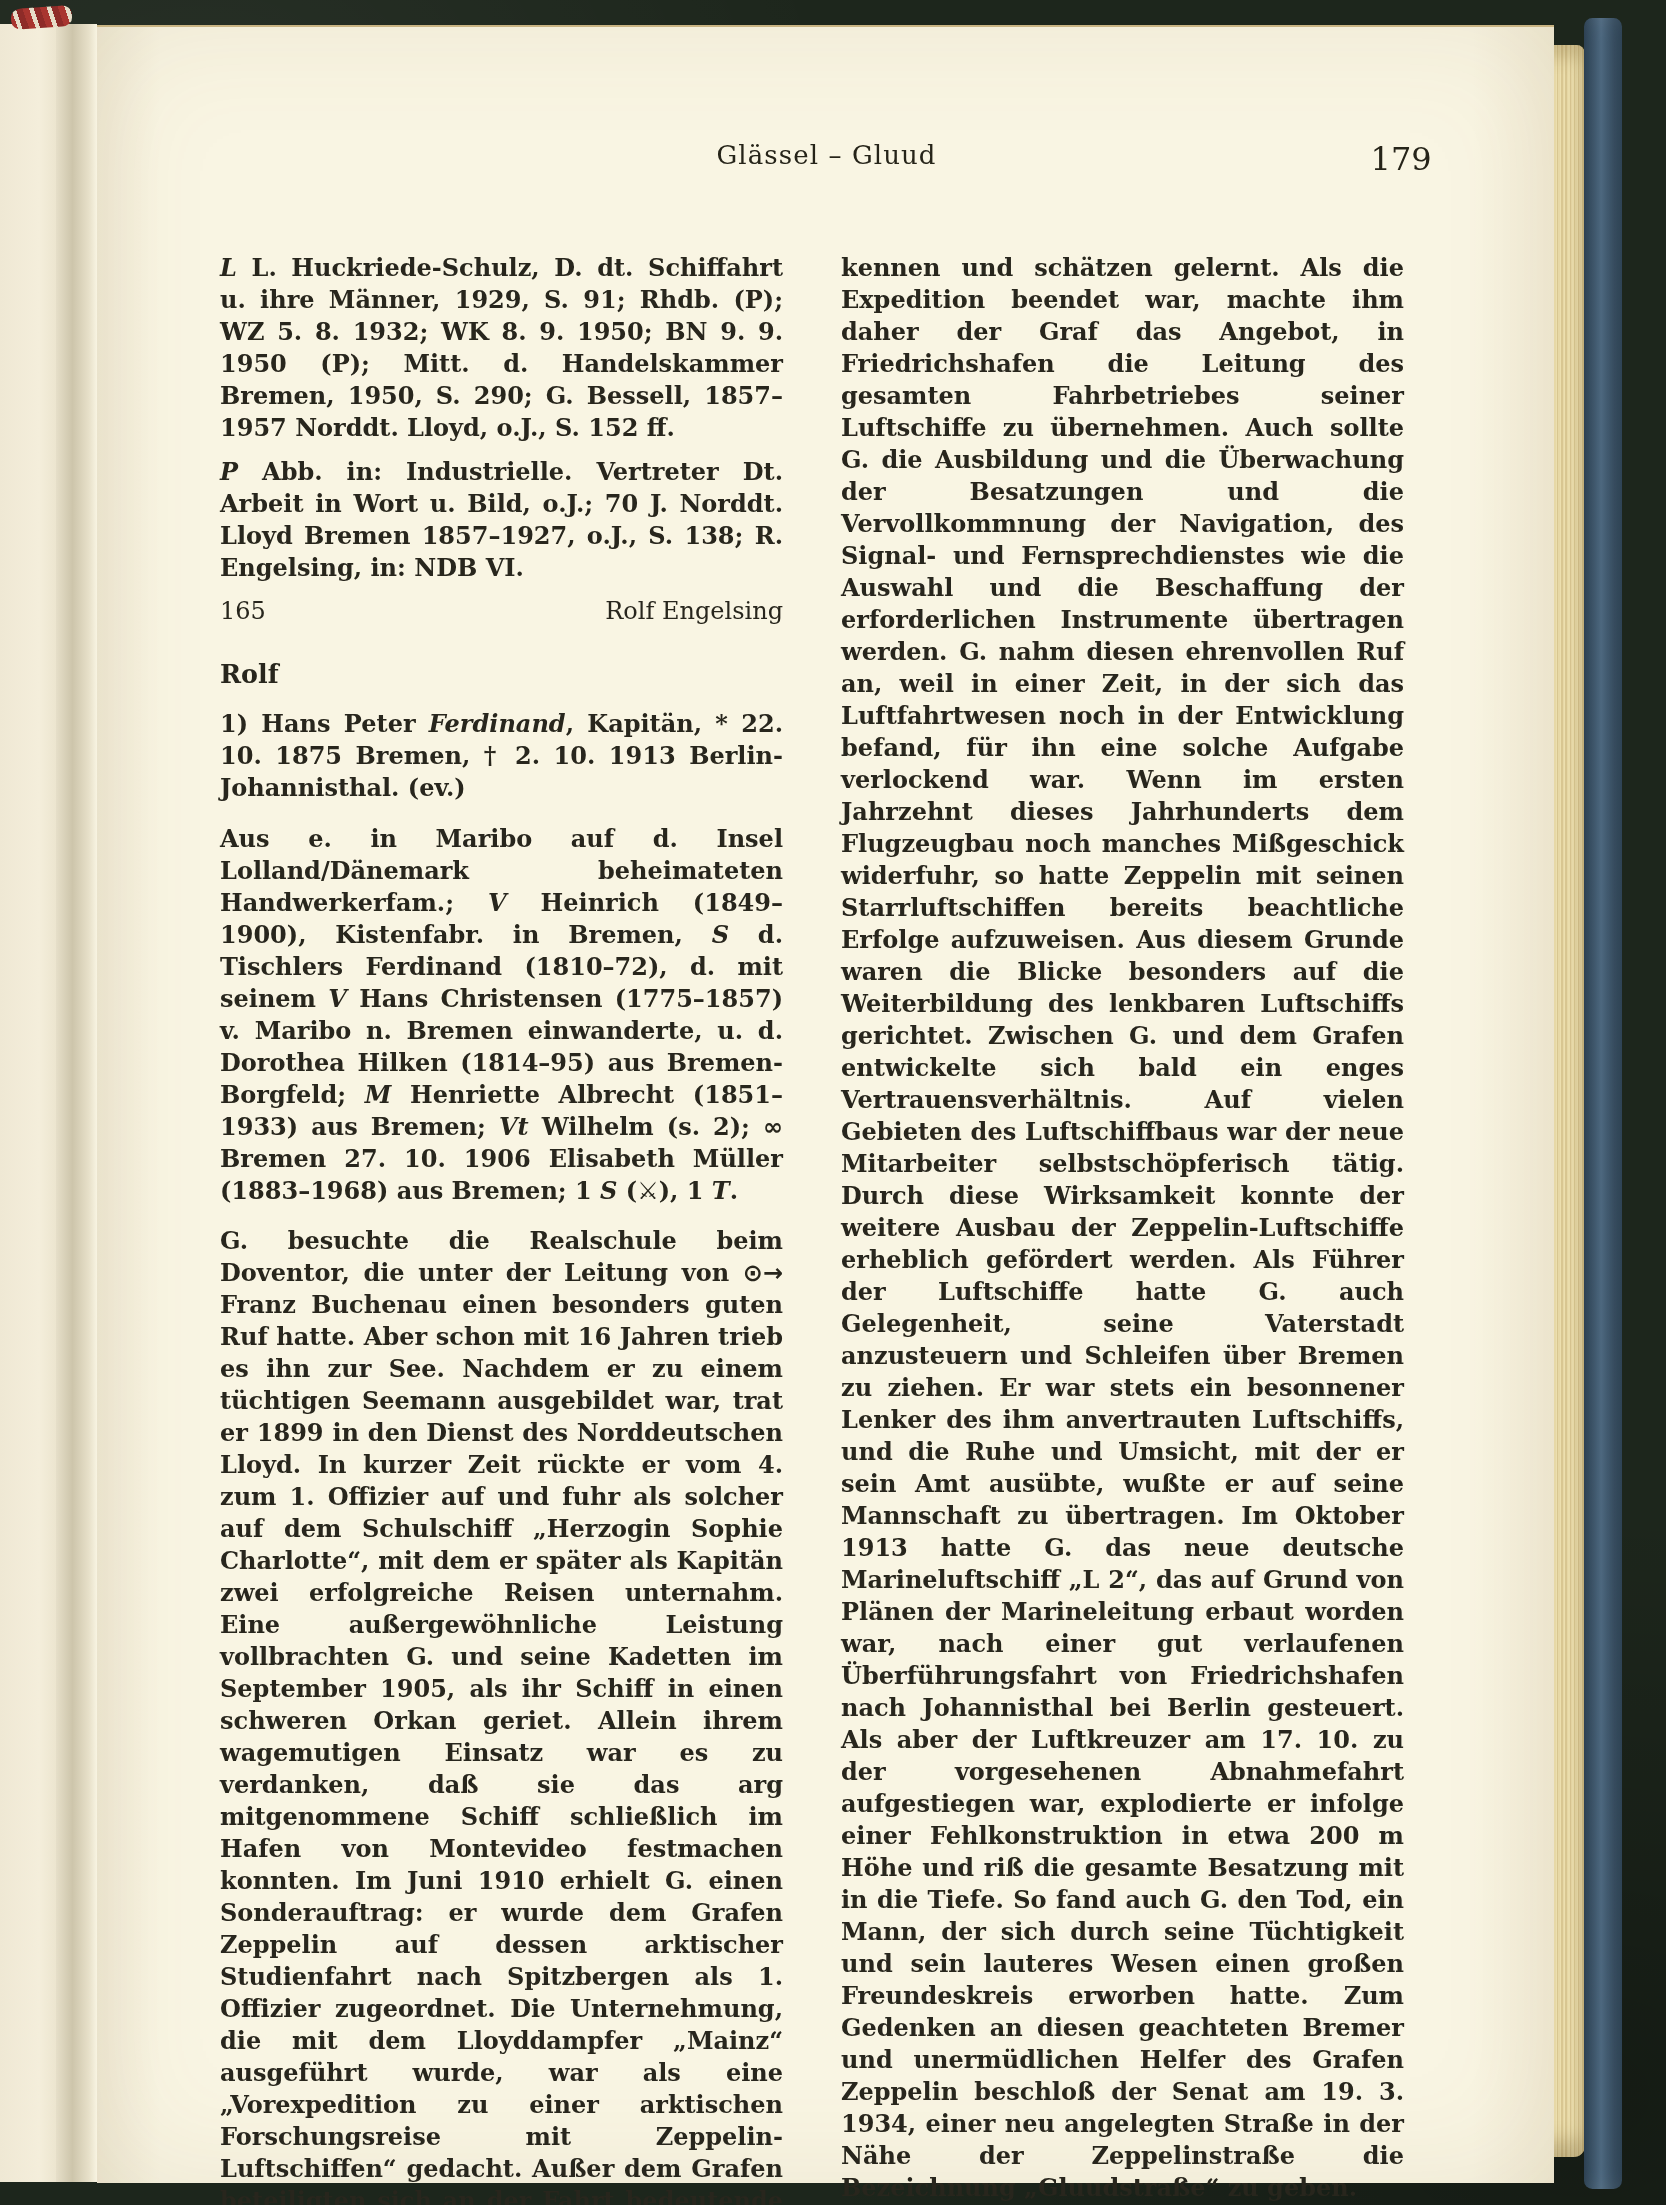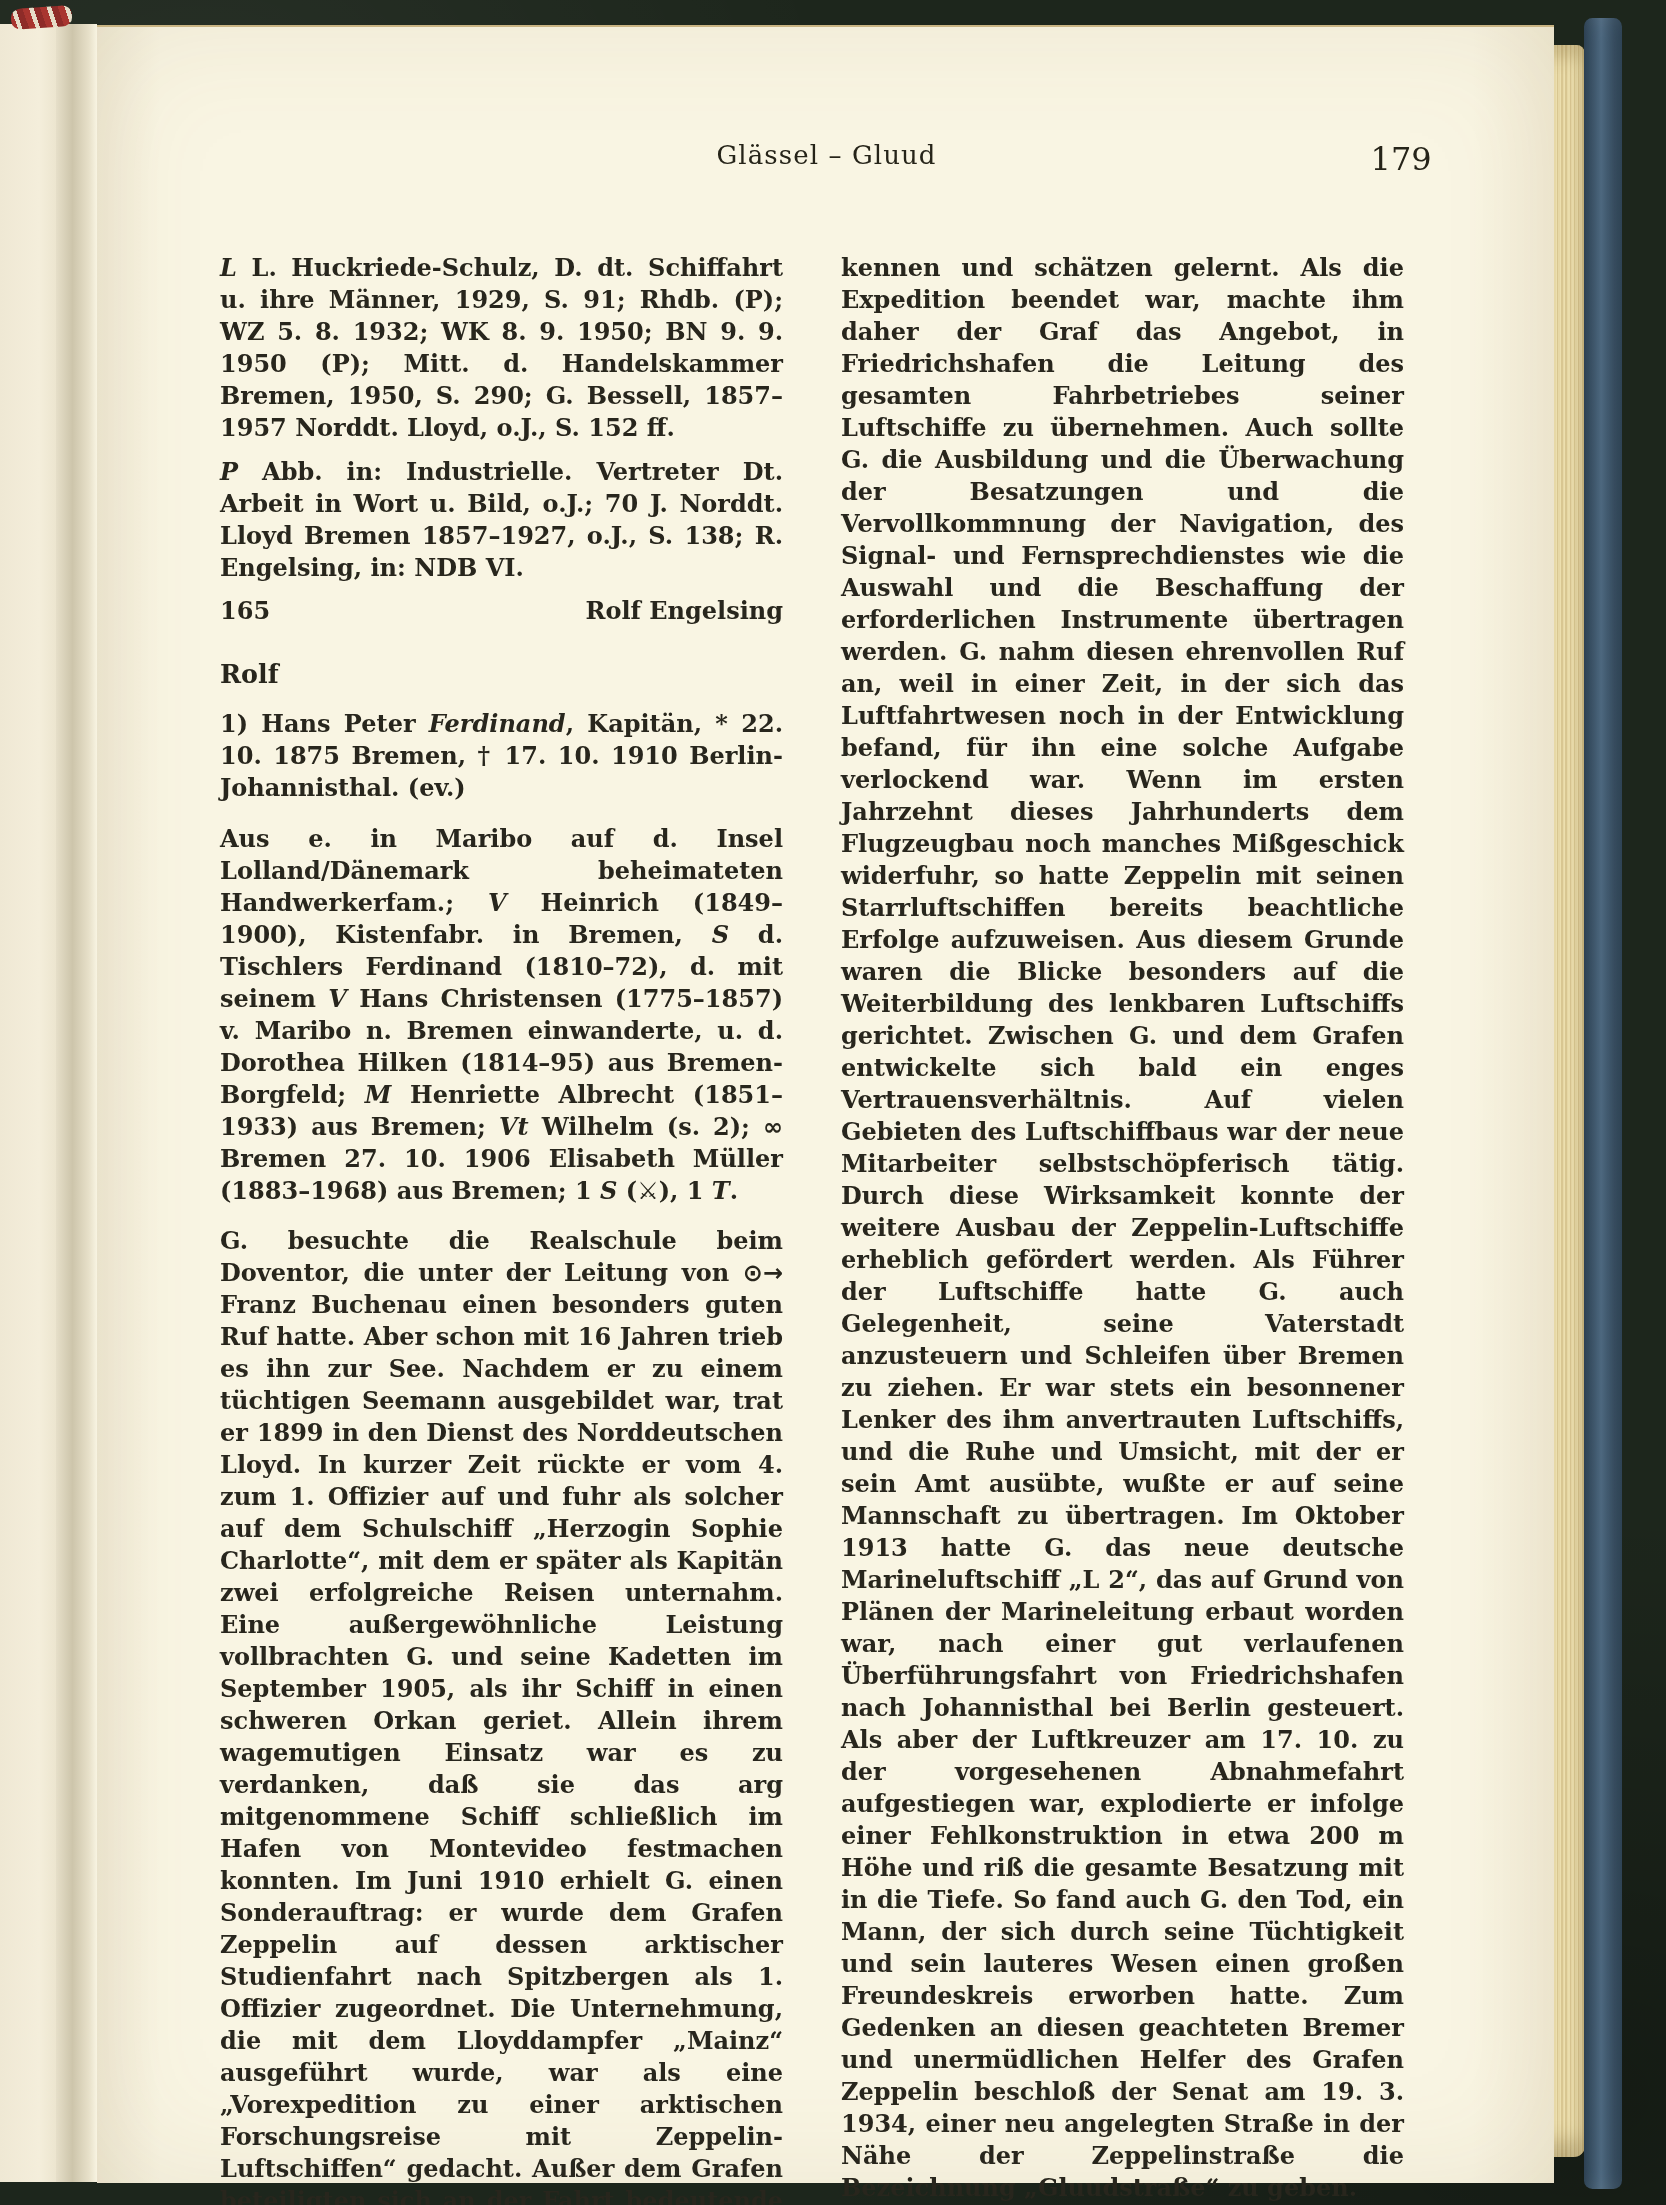--- a/index.html
+++ b/index.html
@@ -35,21 +35,21 @@
   .header-title{position:absolute;left:50%;transform:translateX(-50%);
     font-size:26px;letter-spacing:1.1px;color:#262419;white-space:nowrap;}
   .header-page-num{position:absolute;right:1.4px;top:0;font-size:32px;color:#262419;}
   .columns{display:flex;gap:58px;margin-top:78px;}
   .col{width:563px;}
   .para{margin:0 0 18.3px 0;font-size:24px;line-height:32px;text-align:justify;hyphens:auto;font-weight:bold;}
   .para.lit{margin-bottom:11.3px;}
   .it{font-style:italic;}
   .sym{font-family:"DejaVu Sans","Liberation Sans",sans-serif;}
   .entry-heading{font-weight:bold;font-size:25.4px;line-height:32px;margin:31px 0 18.3px 0;}
-  .sig-row{display:flex;justify-content:space-between;font-size:24px;line-height:32px;margin:2.8px 0 0 0;font-weight:bold;}
+  .sig-row{display:flex;justify-content:space-between;font-size:24px;line-height:32px;margin:2.8px 0 0 0;}
 </style>
 </head>
 <body>
 
 <div class="scene">
   <div class="headband"></div>
   <div class="prev-edge"></div>
   <div class="gutter"></div>
   <div class="fore-edge"></div>
   <div class="cover"></div>
@@ -62,21 +62,21 @@
       </div>
       <div class="columns">
         <div class="col">
             <p class="para lit"><span class="it">L </span><span>L. Huckriede-Schulz, D. dt. Schiffahrt u. ihre Männer, 1929, S. 91; Rhdb. (P); WZ 5. 8. 1932; WK 8. 9. 1950; BN 9. 9. 1950 (P); Mitt. d. Handelskammer Bremen, 1950, S. 290; G. Bessell, 1857–1957 Norddt. Lloyd, o.J., S. 152 ff.</span></p>
             <p class="para lit"><span class="it">P </span><span>Abb. in: Industrielle. Vertreter Dt. Arbeit in Wort u. Bild, o.J.; 70 J. Norddt. Lloyd Bremen 1857–1927, o.J., S. 138; R. Engelsing, in: NDB VI.</span></p>
             <div class="sig-row">
               <span class="sig-num">165</span>
               <span class="sig-name">Rolf Engelsing</span>
             </div>
             <div class="entry-heading">Rolf</div>
-            <p class="para"><span>1) Hans Peter </span><span class="it">Ferdinand</span><span>, Kapitän, * 22. 10. 1875 Bremen, † 17. 10. 1910 Berlin-Johannisthal. (ev.)</span></p>
+            <p class="para"><span>1) Hans Peter </span><span class="it">Ferdinand</span><span>, Kapitän, * 22. 10. 1875 Bremen, † 2. 10. 1913 Berlin-Johannisthal. (ev.)</span></p>
             <p class="para"><span>Aus e. in Maribo auf d. Insel Lolland/Dänemark beheimateten Handwerkerfam.; </span><span class="it">V</span><span> Heinrich (1849–1900), Kistenfabr. in Bremen, </span><span class="it">S</span><span> d. Tischlers Ferdinand (1810–72), d. mit seinem </span><span class="it">V</span><span> Hans Christensen (1775–1857) v. Maribo n. Bremen einwanderte, u. d. Dorothea Hilken (1814–95) aus Bremen-Borgfeld; </span><span class="it">M</span><span> Henriette Albrecht (1851–1933) aus Bremen; </span><span class="it">Vt</span><span> Wilhelm (s. 2); </span><span class="sym">∞</span><span> Bremen 27. 10. 1906 Elisabeth Müller (1883–1968) aus Bremen; 1 </span><span class="it">S</span><span> (</span><span class="sym">⚔</span><span>), 1 </span><span class="it">T</span><span>.</span></p>
             <p class="para"><span>G. besuchte die Realschule beim Doventor, die unter der Leitung von </span><span class="sym">⊙→</span><span> Franz Buchenau einen besonders guten Ruf hatte. Aber schon mit 16 Jahren trieb es ihn zur See. Nachdem er zu einem tüchtigen Seemann ausgebildet war, trat er 1899 in den Dienst des Norddeutschen Lloyd. In kurzer Zeit rückte er vom 4. zum 1. Offizier auf und fuhr als solcher auf dem Schulschiff „Herzogin Sophie Charlotte“, mit dem er später als Kapitän zwei erfolgreiche Reisen unternahm. Eine außergewöhnliche Leistung vollbrachten G. und seine Kadetten im September 1905, als ihr Schiff in einen schweren Orkan geriet. Allein ihrem wagemutigen Einsatz war es zu verdanken, daß sie das arg mitgenommene Schiff schließlich im Hafen von Montevideo festmachen konnten. Im Juni 1910 erhielt G. einen Sonderauftrag: er wurde dem Grafen Zeppelin auf dessen arktischer Studienfahrt nach Spitzbergen als 1. Offizier zugeordnet. Die Unternehmung, die mit dem Lloyddampfer „Mainz“ ausgeführt wurde, war als eine „Vorexpedition zu einer arktischen Forschungsreise mit Zeppelin-Luftschiffen“ gedacht. Außer dem Grafen beteiligten sich an der Fahrt bedeutende Persönlichkeiten, u. a. Prinz Heinrich von Preußen, Theodor Lewald und hervorragende Vertreter der Wissenschaft wie Adolf Miethe und Hugo Hergesell. Diese Spitzbergenfahrt brachte einen Wendepunkt in G.s beruflicher Tätigkeit. Zeppelin hatte auf der Reise seine ausgezeichneten nautischen und meteorologischen Fähigkeiten</span></p>
           </div>
         <div class="col">
             <p class="para"><span>kennen und schätzen gelernt. Als die Expedition beendet war, machte ihm daher der Graf das Angebot, in Friedrichshafen die Leitung des gesamten Fahrbetriebes seiner Luftschiffe zu übernehmen. Auch sollte G. die Ausbildung und die Überwachung der Besatzungen und die Vervollkommnung der Navigation, des Signal- und Fernsprechdienstes wie die Auswahl und die Beschaffung der erforderlichen Instrumente übertragen werden. G. nahm diesen ehrenvollen Ruf an, weil in einer Zeit, in der sich das Luftfahrtwesen noch in der Entwicklung befand, für ihn eine solche Aufgabe verlockend war. Wenn im ersten Jahrzehnt dieses Jahrhunderts dem Flugzeugbau noch manches Mißgeschick widerfuhr, so hatte Zeppelin mit seinen Starrluftschiffen bereits beachtliche Erfolge aufzuweisen. Aus diesem Grunde waren die Blicke besonders auf die Weiterbildung des lenkbaren Luftschiffs gerichtet. Zwischen G. und dem Grafen entwickelte sich bald ein enges Vertrauensverhältnis. Auf vielen Gebieten des Luftschiffbaus war der neue Mitarbeiter selbstschöpferisch tätig. Durch diese Wirksamkeit konnte der weitere Ausbau der Zeppelin-Luftschiffe erheblich gefördert werden. Als Führer der Luftschiffe hatte G. auch Gelegenheit, seine Vaterstadt anzusteuern und Schleifen über Bremen zu ziehen. Er war stets ein besonnener Lenker des ihm anvertrauten Luftschiffs, und die Ruhe und Umsicht, mit der er sein Amt ausübte, wußte er auf seine Mannschaft zu übertragen. Im Oktober 1913 hatte G. das neue deutsche Marineluftschiff „L 2“, das auf Grund von Plänen der Marineleitung erbaut worden war, nach einer gut verlaufenen Überführungsfahrt von Friedrichshafen nach Johannisthal bei Berlin gesteuert. Als aber der Luftkreuzer am 17. 10. zu der vorgesehenen Abnahmefahrt aufgestiegen war, explodierte er infolge einer Fehlkonstruktion in etwa 200 m Höhe und riß die gesamte Besatzung mit in die Tiefe. So fand auch G. den Tod, ein Mann, der sich durch seine Tüchtigkeit und sein lauteres Wesen einen großen Freundeskreis erworben hatte. Zum Gedenken an diesen geachteten Bremer und unermüdlichen Helfer des Grafen Zeppelin beschloß der Senat am 19. 3. 1934, einer neu angelegten Straße in der Nähe der Zeppelinstraße die Bezeichnung „Gluudstraße“ zu geben.</span></p>
             <p class="para lit"><span class="it">L </span><span>Norddt. Lloyd, Jb. 1913–14, 1914, S. 262 ff.; BN 18. 10. 1913 (P), 22. 10. 1955 (P).</span></p>
             <p class="para lit"><span class="it">P </span><span>Durch (StA Bremen).</span></p>
             <div class="sig-row">
               <span class="sig-num">166</span>
               <span class="sig-name">Fritz Peters</span>

